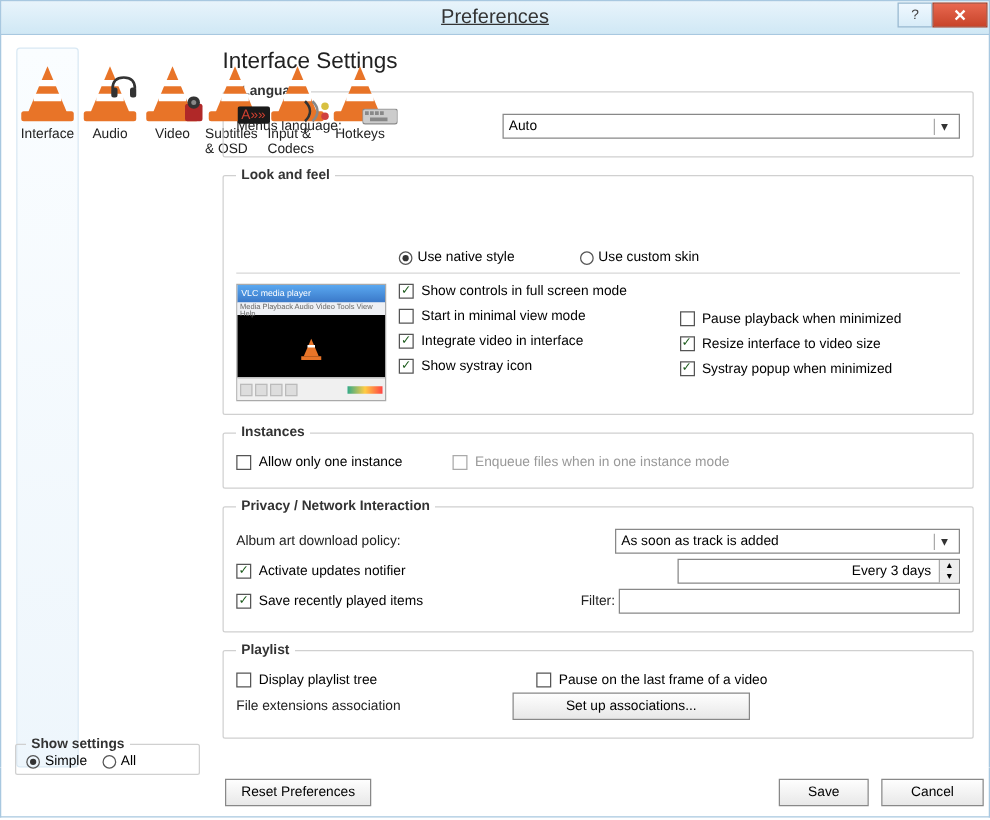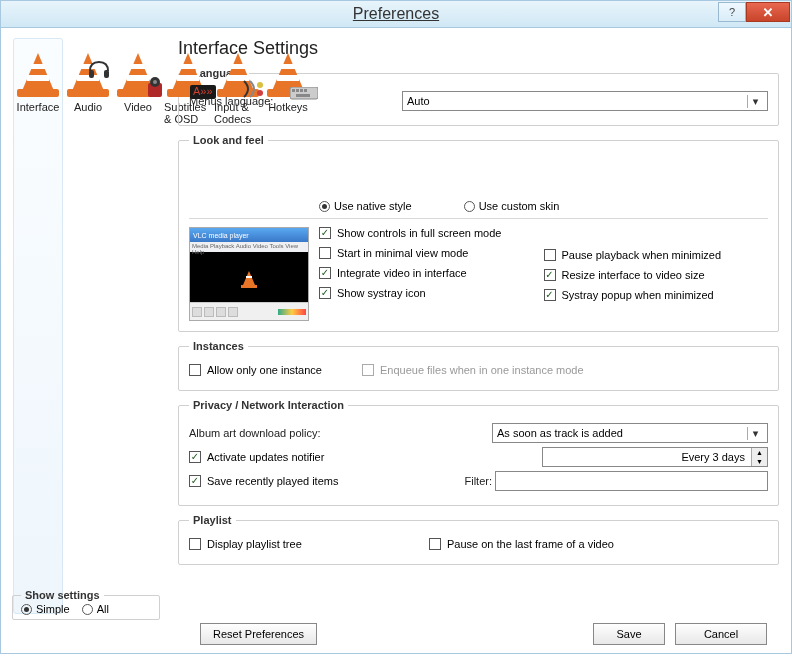--- a/index.html
+++ b/index.html
@@ -64,21 +64,21 @@
 .spin { display: flex; align-items: center; border: 1px solid #888; height: 20px; width: 226px; }
 .spin .val { flex: 1; text-align: right; padding: 0 6px; }
 .spin .btns { width: 16px; display: flex; flex-direction: column; border-left: 1px solid #aaa; }
 .spin .btns span { height: 9px; font-size: 7px; text-align: center; line-height: 9px; background: #eee; }
 
 .txt { border: 1px solid #888; height: 20px; background:#fff; }
 
 .btn { height: 22px; padding: 0 12px; border: 1px solid #888; background: linear-gradient(#fefefe,#e8e8e8); display: inline-flex; align-items: center; justify-content: center; cursor: pointer; }
 
 
-.footer { height: 40px; border: 1px solid #a8c8e0; border-top: none; display: flex; align-items: center; padding: 0 24px; gap: 10px; background:#fff;}
+.footer { height: 40px; border: 1px solid #a8c8e0; border-top: none; display: flex; align-items: center; padding: 0 4px; gap: 10px; background:#fff;}
 .show-settings { position: relative; width: 148px; margin-left: 12px;}
 .show-settings fieldset { margin: 0; padding: 2px 8px 4px; }
 .show-settings .radios { display: flex; gap: 12px; }
 .footer-spacer { flex: 1; }
 
 .mini-cone { width: 18px; height: 22px; position: relative; }
 .mini-cone .mb { position:absolute; bottom:3px; left:50%; transform:translateX(-50%); width:0;height:0;border-left:6px solid transparent;border-right:6px solid transparent;border-bottom:14px solid #e87428;}
 .mini-cone .mbs { position:absolute;bottom:0;left:50%;transform:translateX(-50%);width:16px;height:3px;background:#e87428;}
 .mini-cone .ms1{position:absolute;bottom:10px;left:50%;transform:translateX(-50%);width:6px;height:2px;background:#fff;}
 </style>
@@ -317,20 +317,26 @@
       <div class="row" style="gap:40px">
         <label class="chk" style="width:200px">
             <span class="box"></span>
             <span>Display playlist tree</span>
           </label>
         <label class="chk">
             <span class="box"></span>
             <span>Pause on the last frame of a video</span>
           </label>
       </div>
+      <div class="row">
+        <span class="lbl" style="width:218px">File extensions association</span>
+        <div class="btn" style="width:190px">
+            <span>Set up associations...</span>
+          </div>
+      </div>
     </fieldset>
   </div>
 </div>
 
 <div class="footer">
   <div class="show-settings" style="position:absolute;bottom:36px;left:0">
     <fieldset>
       <legend>Show settings</legend>
       <div class="radios">
         <label class="radio checked">
@@ -345,16 +351,16 @@
     </fieldset>
   </div>
   <div style="width:165px"></div>
   <div class="btn">
       <span>Reset Preferences</span>
     </div>
   <div class="footer-spacer"></div>
   <div class="btn" style="width:72px">
       <span>Save</span>
     </div>
-  <div class="btn" style="width:92px">
+  <div class="btn" style="width:82px">
       <span>Cancel</span>
     </div>
 </div>
 
 </body></html>

